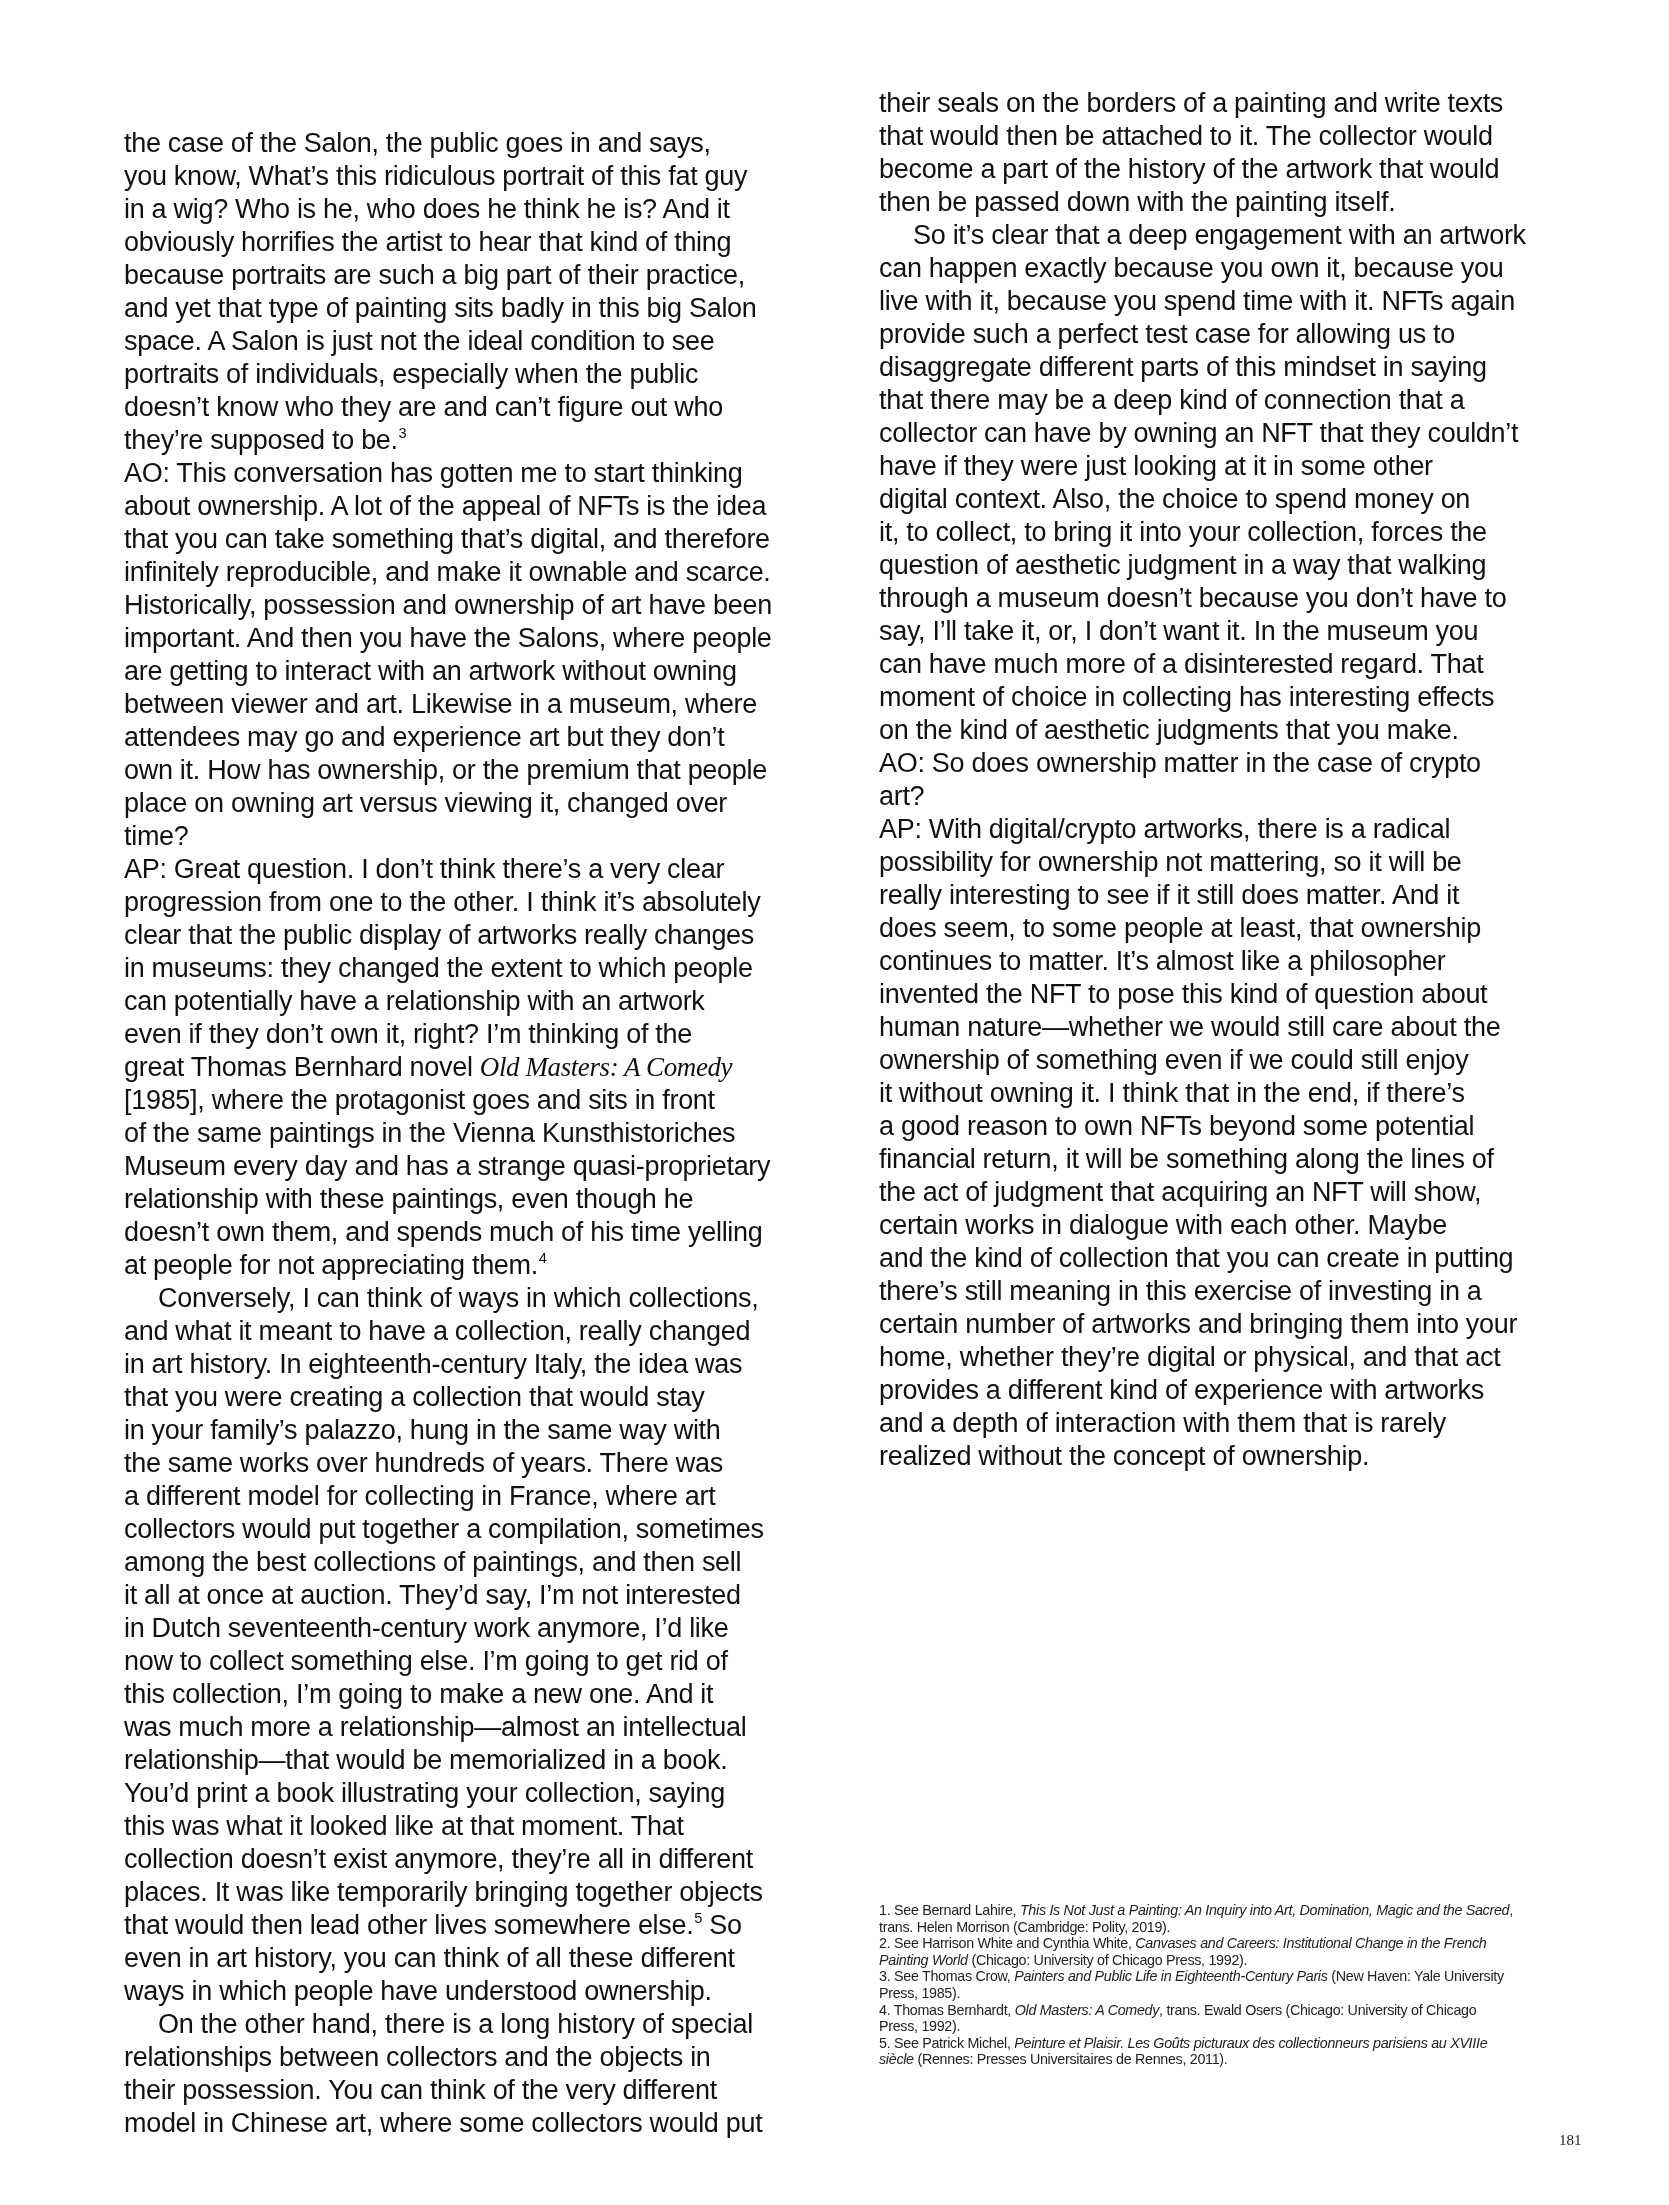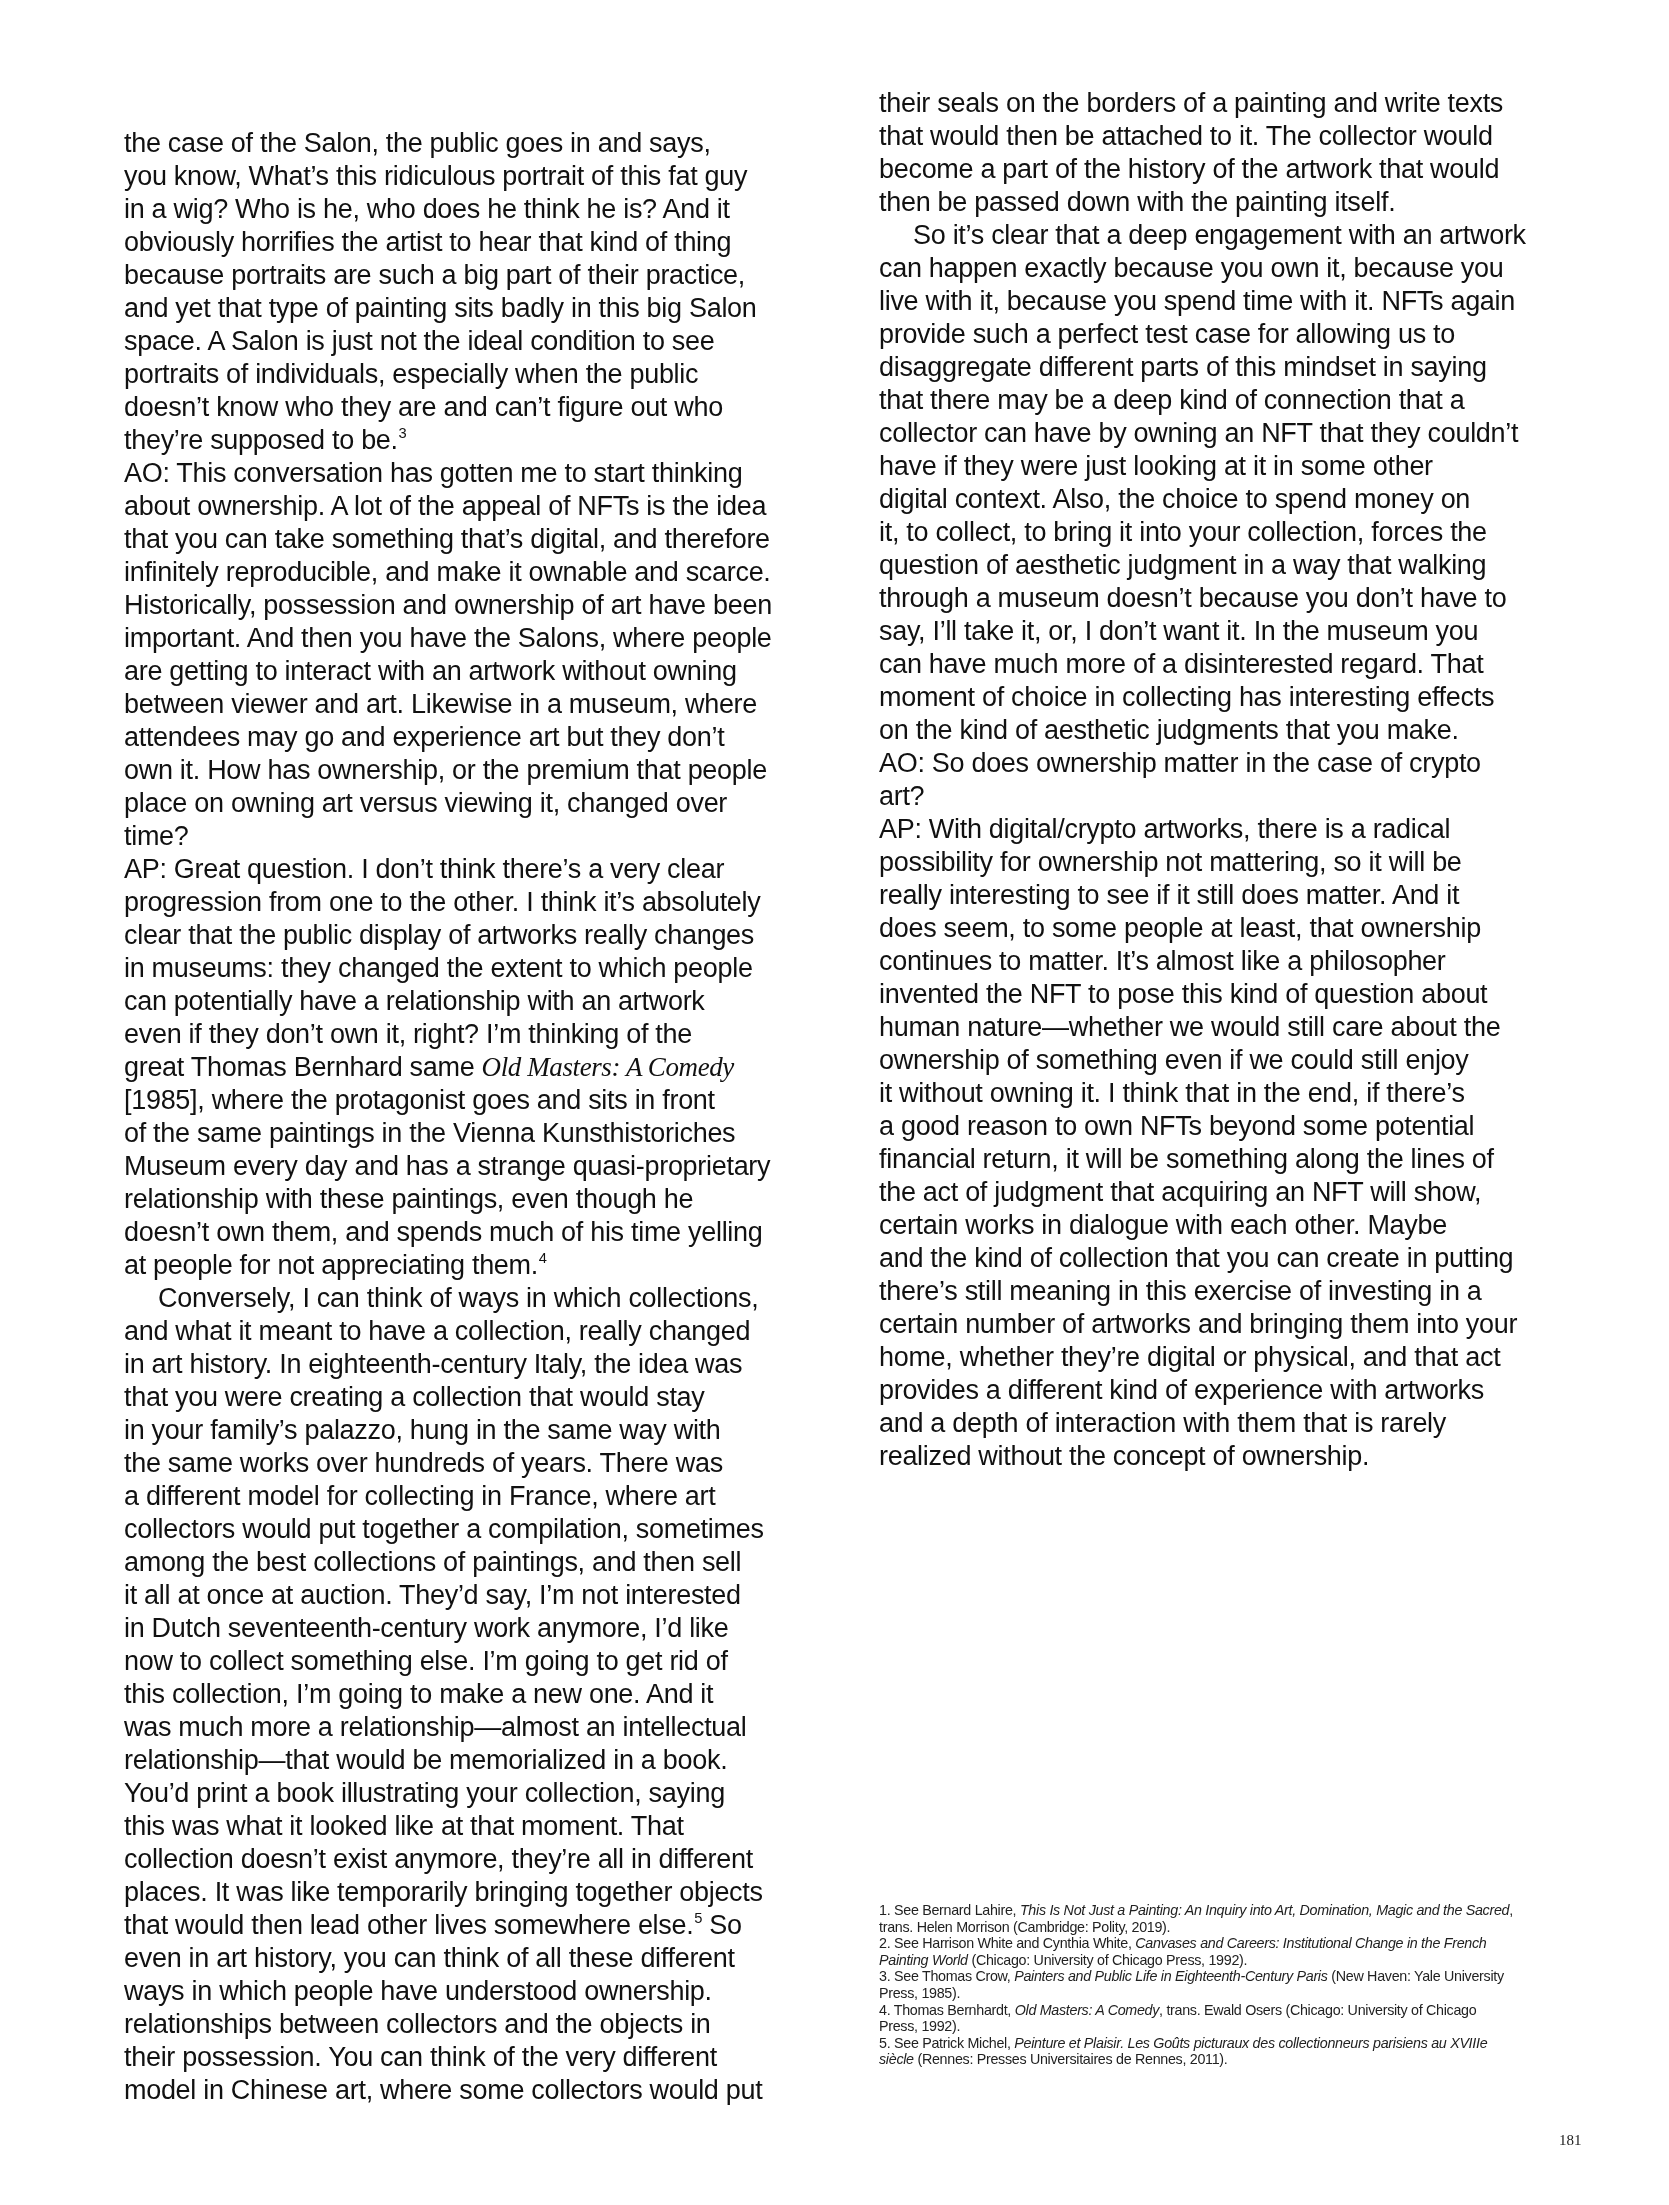--- a/index.html
+++ b/index.html
@@ -63,21 +63,21 @@
     <span class="line"><span>attendees may go and experience art but they don’t</span></span>
     <span class="line"><span>own it. How has ownership, or the premium that people</span></span>
     <span class="line"><span>place on owning art versus viewing it, changed over</span></span>
     <span class="line"><span>time?</span></span>
     <span class="line"><span>AP: Great question. I don’t think there’s a very clear</span></span>
     <span class="line"><span>progression from one to the other. I think it’s absolutely</span></span>
     <span class="line"><span>clear that the public display of artworks really changes</span></span>
     <span class="line"><span>in museums: they changed the extent to which people</span></span>
     <span class="line"><span>can potentially have a relationship with an artwork</span></span>
     <span class="line"><span>even if they don’t own it, right? I’m thinking of the</span></span>
-    <span class="line"><span>great Thomas Bernhard same </span><span class="it">Old Masters: A Comedy</span></span>
+    <span class="line"><span>great Thomas Bernhard novel </span><span class="it">Old Masters: A Comedy</span></span>
     <span class="line"><span>[1985], where the protagonist goes and sits in front</span></span>
     <span class="line"><span>of the same paintings in the Vienna Kunsthistoriches</span></span>
     <span class="line"><span>Museum every day and has a strange quasi-proprietary</span></span>
     <span class="line"><span>relationship with these paintings, even though he</span></span>
     <span class="line"><span>doesn’t own them, and spends much of his time yelling</span></span>
     <span class="line"><span>at people for not appreciating them.</span><sup class="fn">4</sup></span>
     <span class="line indent"><span>Conversely, I can think of ways in which collections,</span></span>
     <span class="line"><span>and what it meant to have a collection, really changed</span></span>
     <span class="line"><span>in art history. In eighteenth-century Italy, the idea was</span></span>
     <span class="line"><span>that you were creating a collection that would stay</span></span>
@@ -92,20 +92,21 @@
     <span class="line"><span>this collection, I’m going to make a new one. And it</span></span>
     <span class="line"><span>was much more a relationship—almost an intellectual</span></span>
     <span class="line"><span>relationship—that would be memorialized in a book.</span></span>
     <span class="line"><span>You’d print a book illustrating your collection, saying</span></span>
     <span class="line"><span>this was what it looked like at that moment. That</span></span>
     <span class="line"><span>collection doesn’t exist anymore, they’re all in different</span></span>
     <span class="line"><span>places. It was like temporarily bringing together objects</span></span>
     <span class="line"><span>that would then lead other lives somewhere else.</span><sup class="fn">5</sup><span> So</span></span>
     <span class="line"><span>even in art history, you can think of all these different</span></span>
     <span class="line"><span>ways in which people have understood ownership.</span></span>
+    <span class="line indent"><span>On the other hand, there is a long history of special</span></span>
     <span class="line"><span>relationships between collectors and the objects in</span></span>
     <span class="line"><span>their possession. You can think of the very different</span></span>
     <span class="line"><span>model in Chinese art, where some collectors would put</span></span>
   </div>
 <div class="col col-right" id="colRight">
     <span class="line"><span>their seals on the borders of a painting and write texts</span></span>
     <span class="line"><span>that would then be attached to it. The collector would</span></span>
     <span class="line"><span>become a part of the history of the artwork that would</span></span>
     <span class="line"><span>then be passed down with the painting itself.</span></span>
     <span class="line indent"><span>So it’s clear that a deep engagement with an artwork</span></span>

